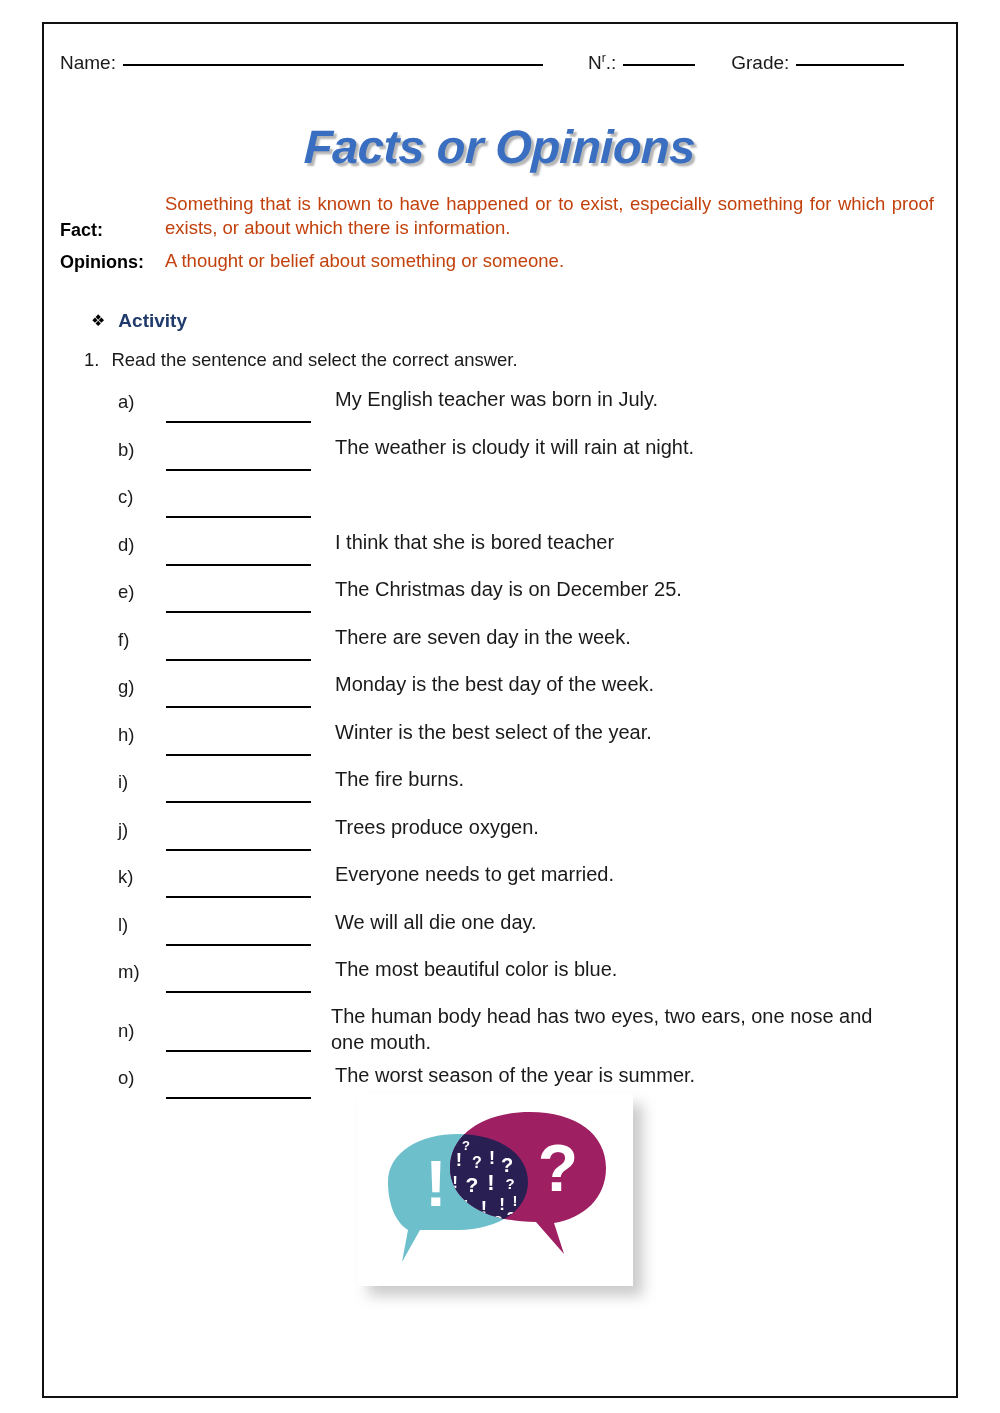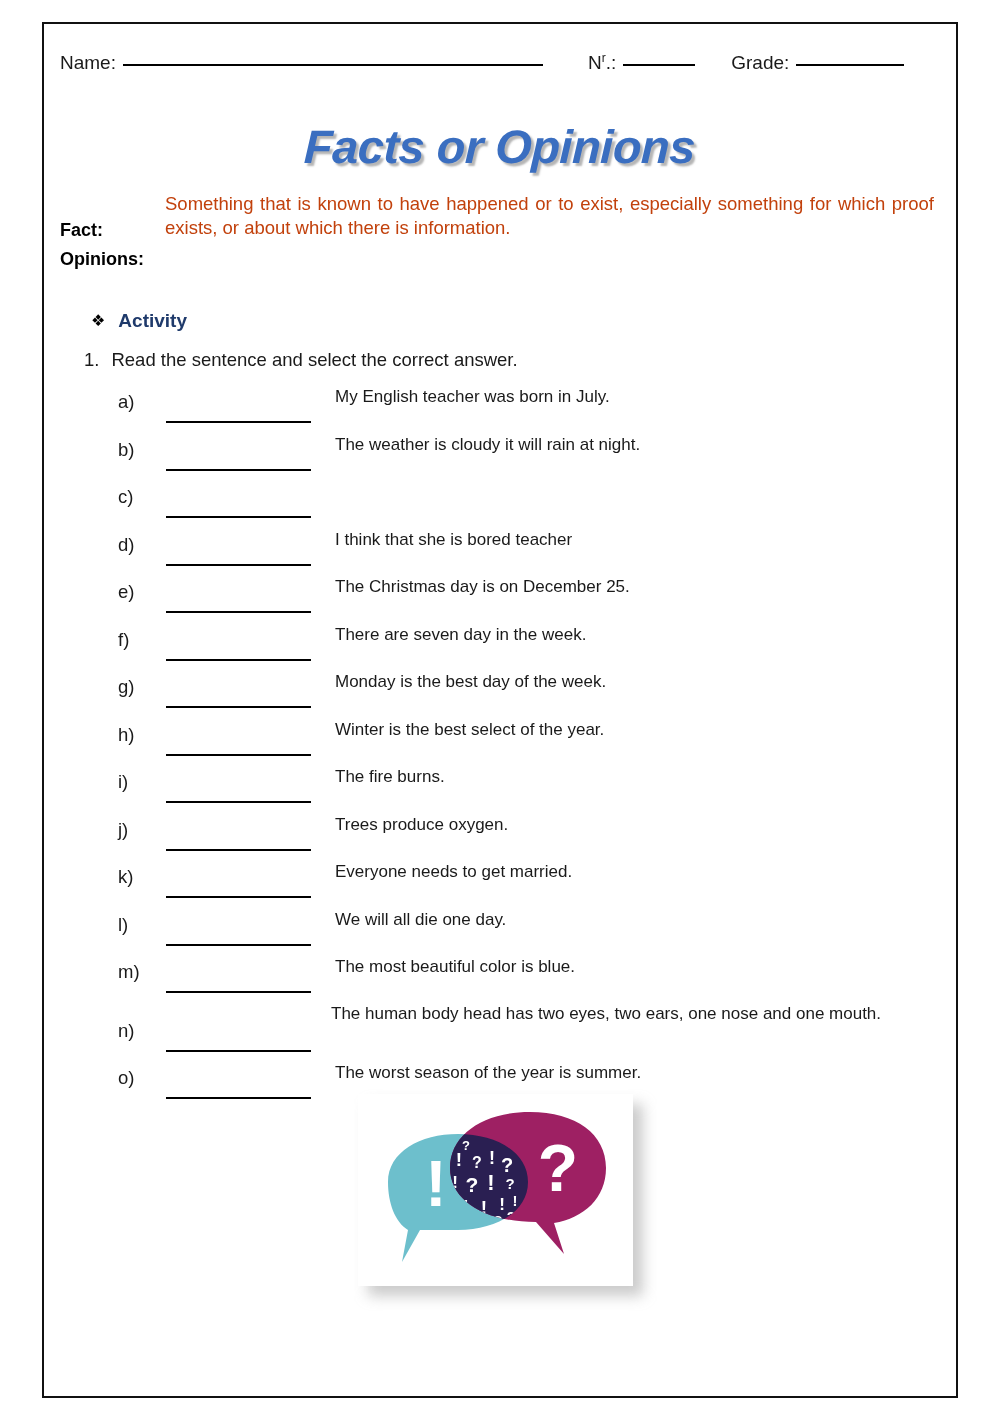--- a/index.html
+++ b/index.html
@@ -173,21 +173,21 @@
     width: 145px;
     border-bottom: 2px solid #000000;
     height: 30px;
     margin-left: 2px;
     margin-top: 11px;
   }
   .q-text {
     flex: 1;
     margin-left: 24px;
     padding-right: 55px;
-    font-size: 17px;
+    font-size: 20px;
     line-height: 1.32;
     color: #1a1a1a;
     padding-top: 6px;
   }
   .q-row.tall { min-height: 58px; }
   .q-row.tall .q-letter { padding-top: 22px; }
   .q-row.tall .q-blank { margin-top: 22px; }
   .q-row.tall .q-text { padding-top: 5px; margin-left: 20px; }
 
   
@@ -244,20 +244,21 @@
     <span class="title">Facts or Opinions</span>
   </div>
 
   <div class="defs">
     <div class="def-row">
       <div class="def-term fact">Fact:</div>
       <div class="def-body">Something that is known to have happened or to exist, especially something for which proof exists, or about which there is information.</div>
     </div>
     <div class="def-row">
       <div class="def-term">Opinions:</div>
+      <div class="def-body">A thought or belief about something or someone.</div>
     </div>
   </div>
 
   <div class="activity-row">
     <span class="diamond-bullet">❖</span>
     <span class="activity-label">Activity</span>
   </div>
 
   <div class="instruction-row">
     <span class="instruction-num">1.</span>

